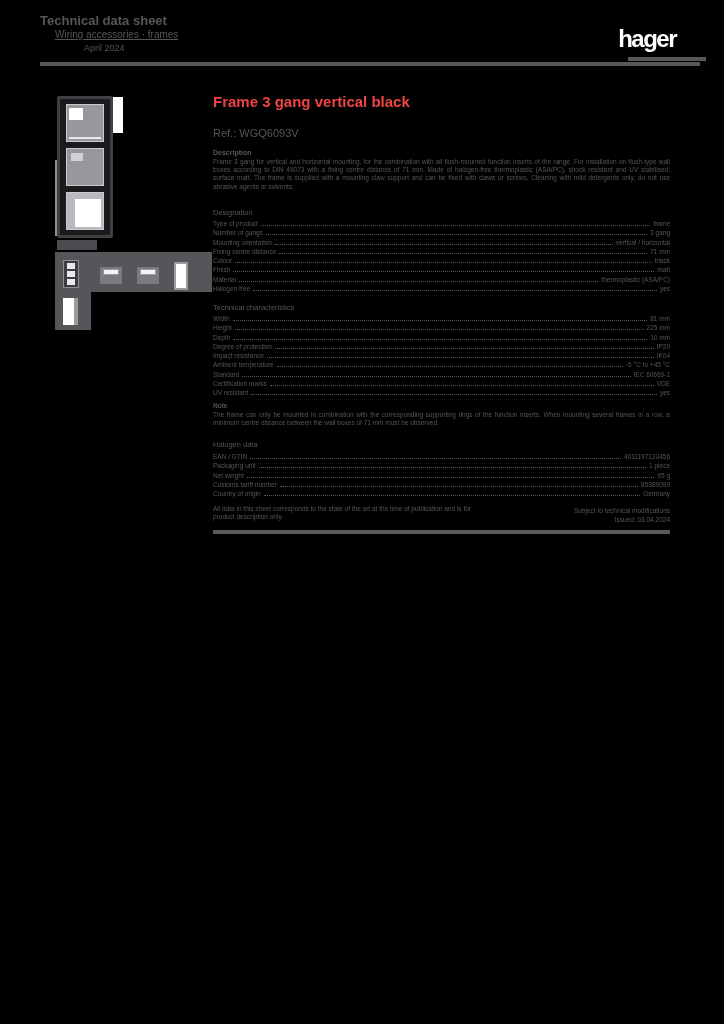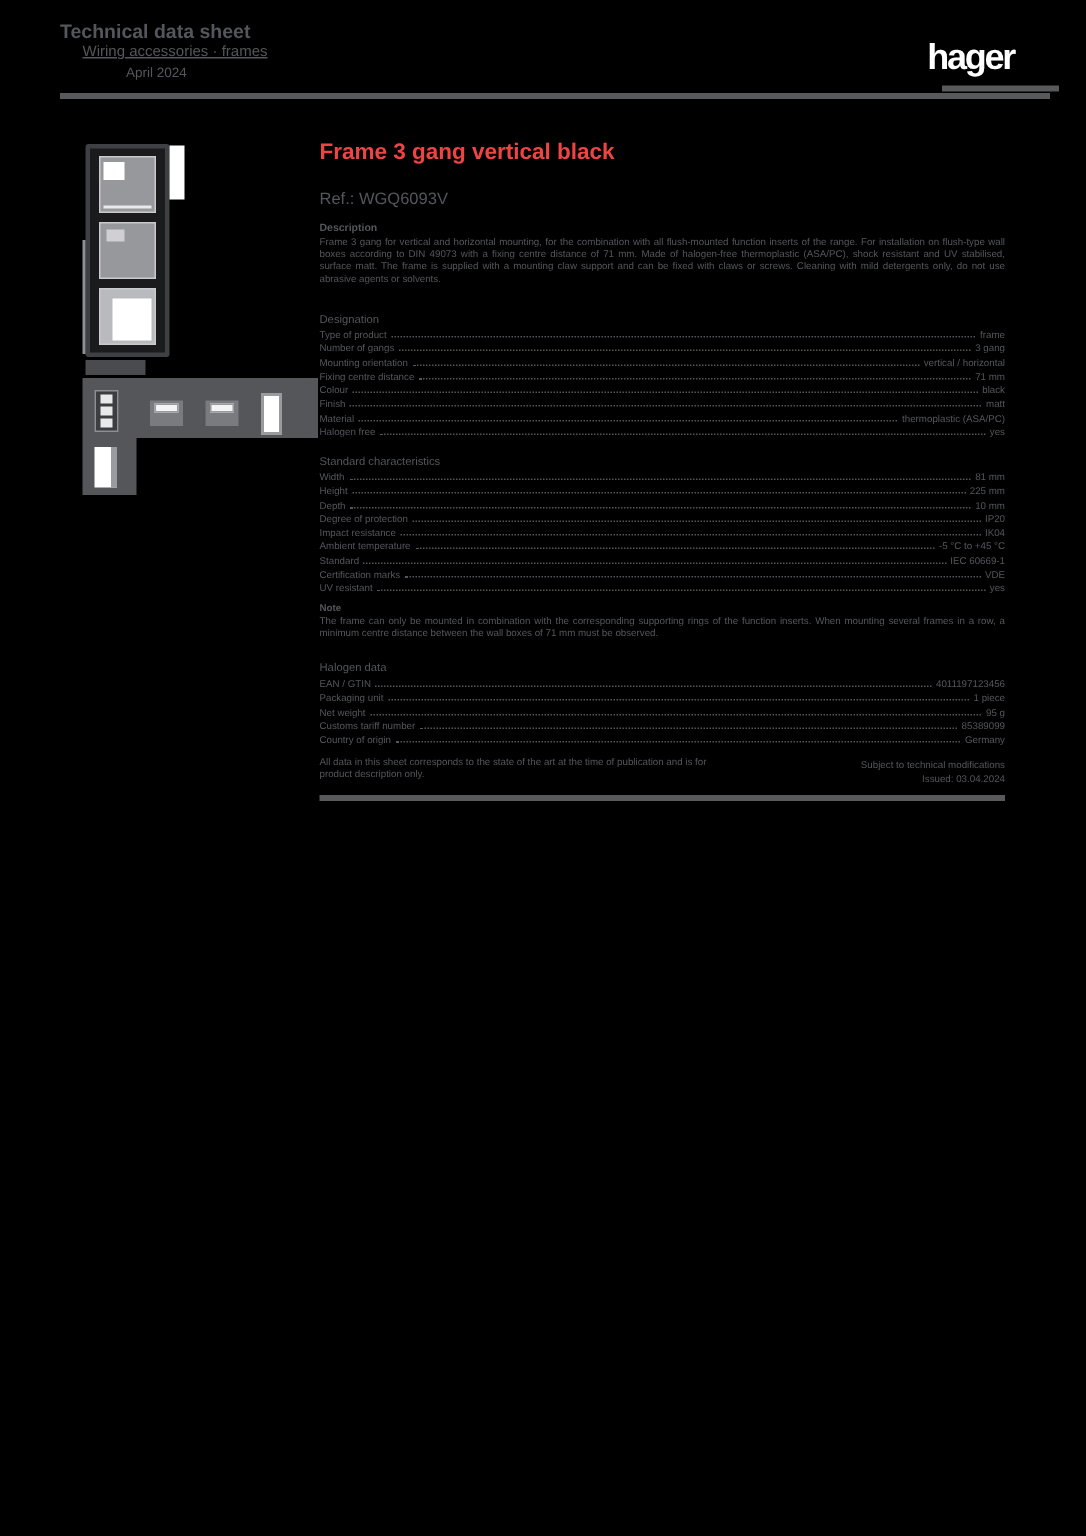--- a/index.html
+++ b/index.html
@@ -160,21 +160,21 @@
           <span class="leader"></span>
           <span class="val">thermoplastic (ASA/PC)</span>
         </div>
       <div class="row">
           <span>Halogen free</span>
           <span class="leader"></span>
           <span class="val">yes</span>
         </div>
     </div>
 
-    <div class="sec-head" style="top:213px">Standard characteristics</div>
+    <div class="sec-head" style="top:213px">Technical characteristics</div>
     <div class="rows" style="top:225px">
       <div class="row">
           <span>Width</span>
           <span class="leader"></span>
           <span class="val">81 mm</span>
         </div>
       <div class="row">
           <span>Height</span>
           <span class="leader"></span>
           <span class="val">225 mm</span>

